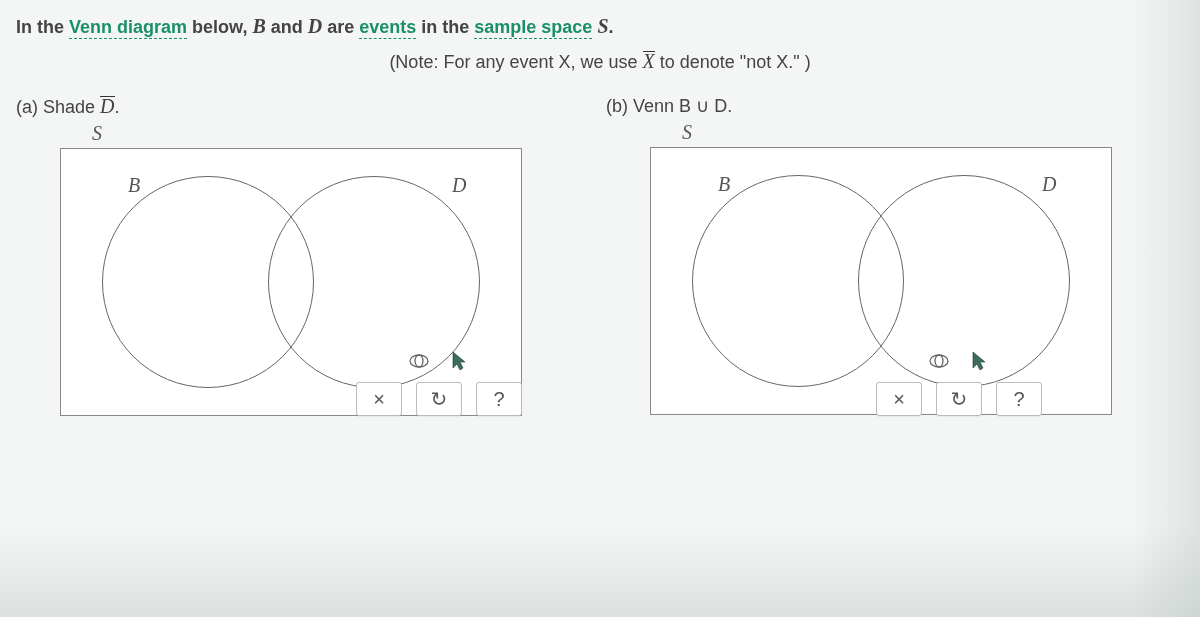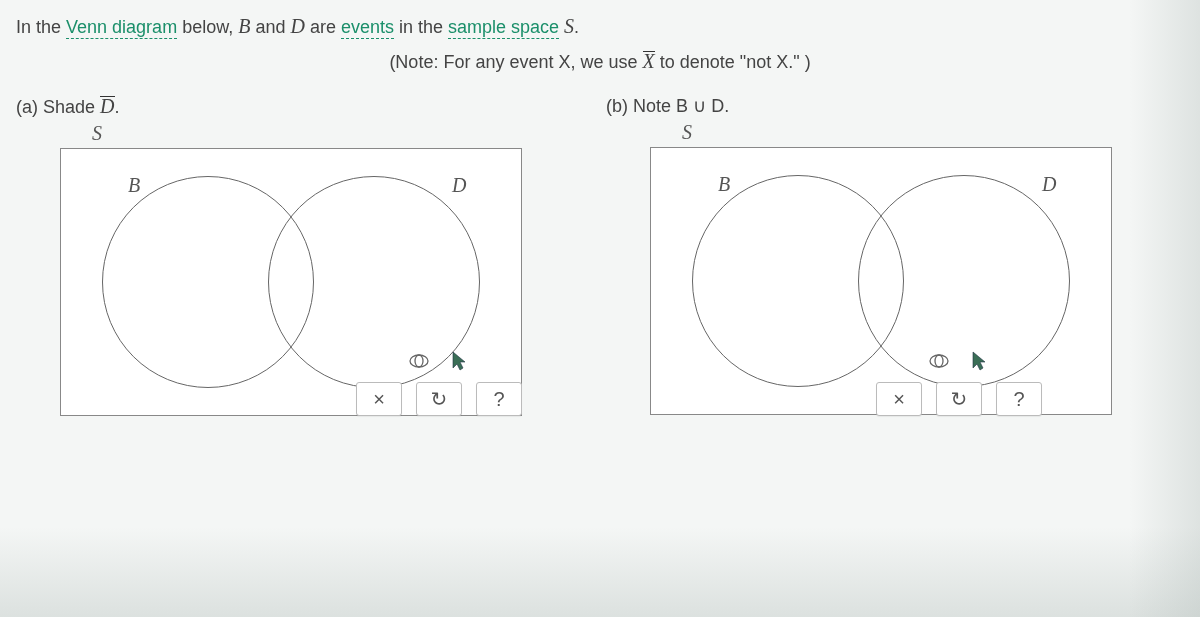--- a/index.html
+++ b/index.html
@@ -16,20 +16,21 @@
     width: 100%;
     height: 100%;
     padding: 10px 16px 0 16px;
     position: relative;
   }
   .intro {
     font-size: 18px;
     line-height: 1.6;
     color: #444;
     margin-bottom: 8px;
+    font-weight: bold;
   }
   .intro .ital { font-style: italic; font-family: "Times New Roman", serif; font-size: 20px; }
   .dashed-link {
     color: #1b8f6a;
     border-bottom: 1px dashed #1b8f6a;
     padding-bottom: 1px;
     cursor: pointer;
   }
   .note {
     font-size: 18px;
@@ -211,21 +212,21 @@
         <div class="toolbar-row">
           <div class="tool-btn">×</div>
           <div class="tool-btn">↻</div>
           <div class="tool-btn">?</div>
         </div>
       </div>
     </div>
 
     <div class="col">
       <div class="prompt">
-        <span>(b) Note </span><span class="ital">B ∪ D</span><span>.</span>
+        <span>(b) Venn </span><span class="ital">B ∪ D</span><span>.</span>
       </div>
       <div class="venn-wrap">
         <div class="s-box"></div>
         <div class="s-label">S</div>
         <div class="circle b"></div>
         <div class="circle d"></div>
         <div class="c-label b">B</div>
         <div class="c-label d">D</div>
       </div>
 

